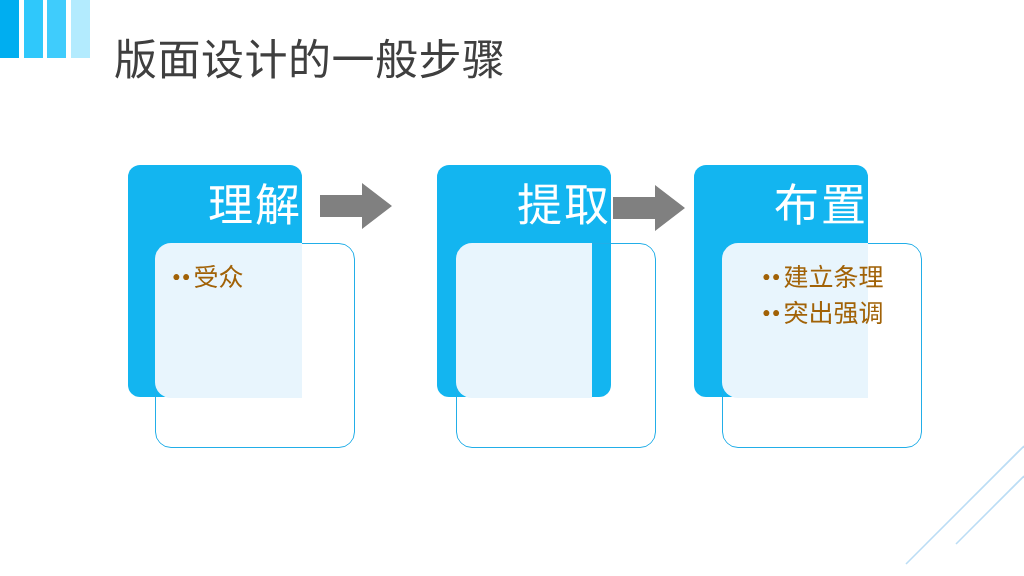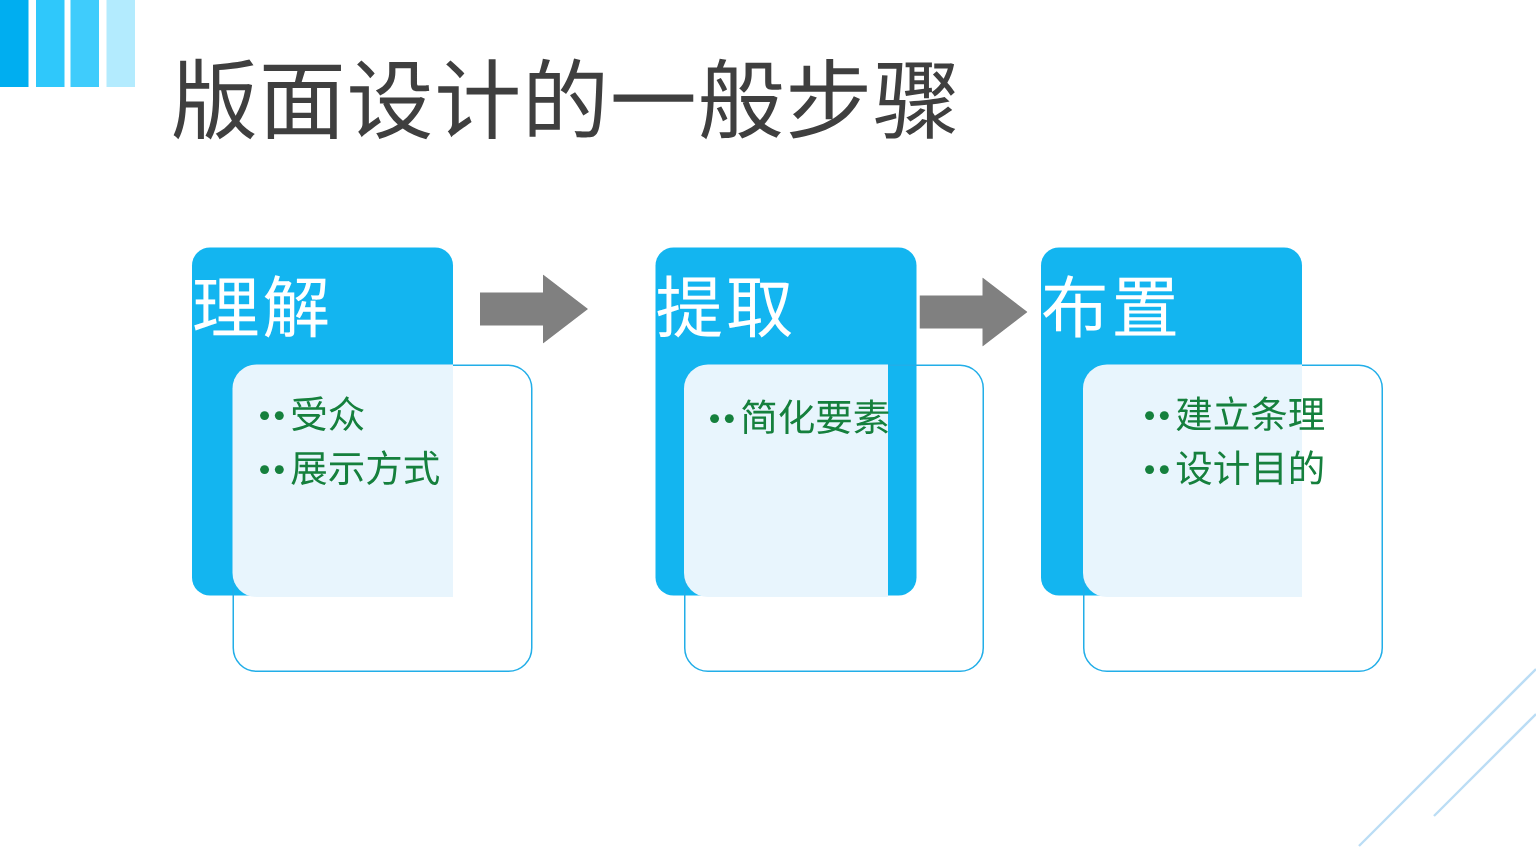--- a/index.html
+++ b/index.html
@@ -29,21 +29,21 @@
   .bar.b1 { left: 0px;  background: #00AEF0; }
   .bar.b2 { left: 24px; background: #2FC8FB; }
   .bar.b3 { left: 47px; background: #3FCCFC; }
   .bar.b4 { left: 71px; background: #B3EBFE; }
 
   
   .slide-title {
     position: absolute;
     left: 114px;
     top: 36px;
-    font-size: 58px;
+    font-size: 43px;
     line-height: 1.15;
     color: #3F3F3F;
     letter-spacing: 0.5px;
     white-space: nowrap;
     font-weight: 400;
   }
 
   
   .step {
     position: absolute;
@@ -60,21 +60,21 @@
     position: absolute;
     background: #13B5F0;
     border-radius: 12px;
     z-index: 1;
   }
   .blue-panel .head {
     position: absolute;
     left: 0;
     top: 14px;
     width: 100%;
-    text-align: left;
+    text-align: right;
     color: #ffffff;
     font-size: 45px;
     line-height: 1.18;
     letter-spacing: 2px;
     font-weight: 400;
   }
 
   
   .outline-card {
     position: absolute;
@@ -88,21 +88,21 @@
   .fill-block {
     position: absolute;
     background: #E8F5FD;
     border-radius: 16px 0 0 16px;
     z-index: 3;
   }
 
   .bullets {
     position: absolute;
     z-index: 4;
-    color: #15803d;
+    color: #a16207;
     font-family: "Liberation Serif", "DejaVu Serif", serif;
     font-size: 25px;
     line-height: 36px;
     white-space: nowrap;
   }
   .bullets .li { display: block; }
   .bullets .dots {
     letter-spacing: 1px;
     margin-right: 2px;
   }
@@ -140,44 +140,38 @@
     <div class="blue-panel" style="left:128px; top:165px; width:174px; height:232px;">
       <div class="head">理解</div>
     </div>
 
     <div class="fill-block" style="left:155px; top:243px; width:147px; height:155px;"></div>
 
     <div class="bullets" style="left:172px; top:260px;">
       <span class="li">
         <span class="dots">••</span><span>受众</span>
       </span>
-      <span class="li">
-        <span class="dots">••</span><span>展示方式</span>
-      </span>
     </div>
   </div>
 
   <svg class="arrow" style="left:320px; top:183px;" width="72" height="46" viewBox="0 0 72 46">
     <polygon points="0,12 42,12 42,0 72,23 42,46 42,34 0,34" fill="#808080"></polygon>
   </svg>
 
   <div class="step">
 
     <div class="outline-card" style="left:456px; top:243px; width:198px; height:203px;"></div>
 
     <div class="blue-panel" style="left:418px; top:165px; width:174px; height:232px;margin-left:19px;">
       <div class="head">提取</div>
     </div>
 
     <div class="fill-block" style="left:456px; top:243px; width:136px; height:155px;"></div>
 
     <div class="bullets" style="left:472px; top:262px;">
-      <span class="li">
-        <span class="dots">••</span><span>简化要素</span>
-      </span>
     </div>
   </div>
 
   <svg class="arrow" style="left:613px; top:185px;" width="72" height="46" viewBox="0 0 72 46">
     <polygon points="0,12 42,12 42,0 72,23 42,46 42,34 0,34" fill="#808080"></polygon>
   </svg>
 
   <div class="step">
 
     <div class="outline-card" style="left:722px; top:243px; width:198px; height:203px;"></div>
@@ -186,21 +180,21 @@
       <div class="head">布置</div>
     </div>
 
     <div class="fill-block" style="left:722px; top:243px; width:146px; height:155px;"></div>
 
     <div class="bullets" style="left:762px; top:260px;">
       <span class="li">
         <span class="dots">••</span><span>建立条理</span>
       </span>
       <span class="li">
-        <span class="dots">••</span><span>设计目的</span>
+        <span class="dots">••</span><span>突出强调</span>
       </span>
     </div>
   </div>
 
   <svg class="deco-lines" width="180" height="160" viewBox="0 0 180 160">
     <line x1="62" y1="148" x2="180" y2="30" stroke="#BBDDF5" stroke-width="1.6"></line>
     <line x1="112" y1="128" x2="180" y2="60" stroke="#BBDDF5" stroke-width="1.6"></line>
   </svg>
 
 </div>

